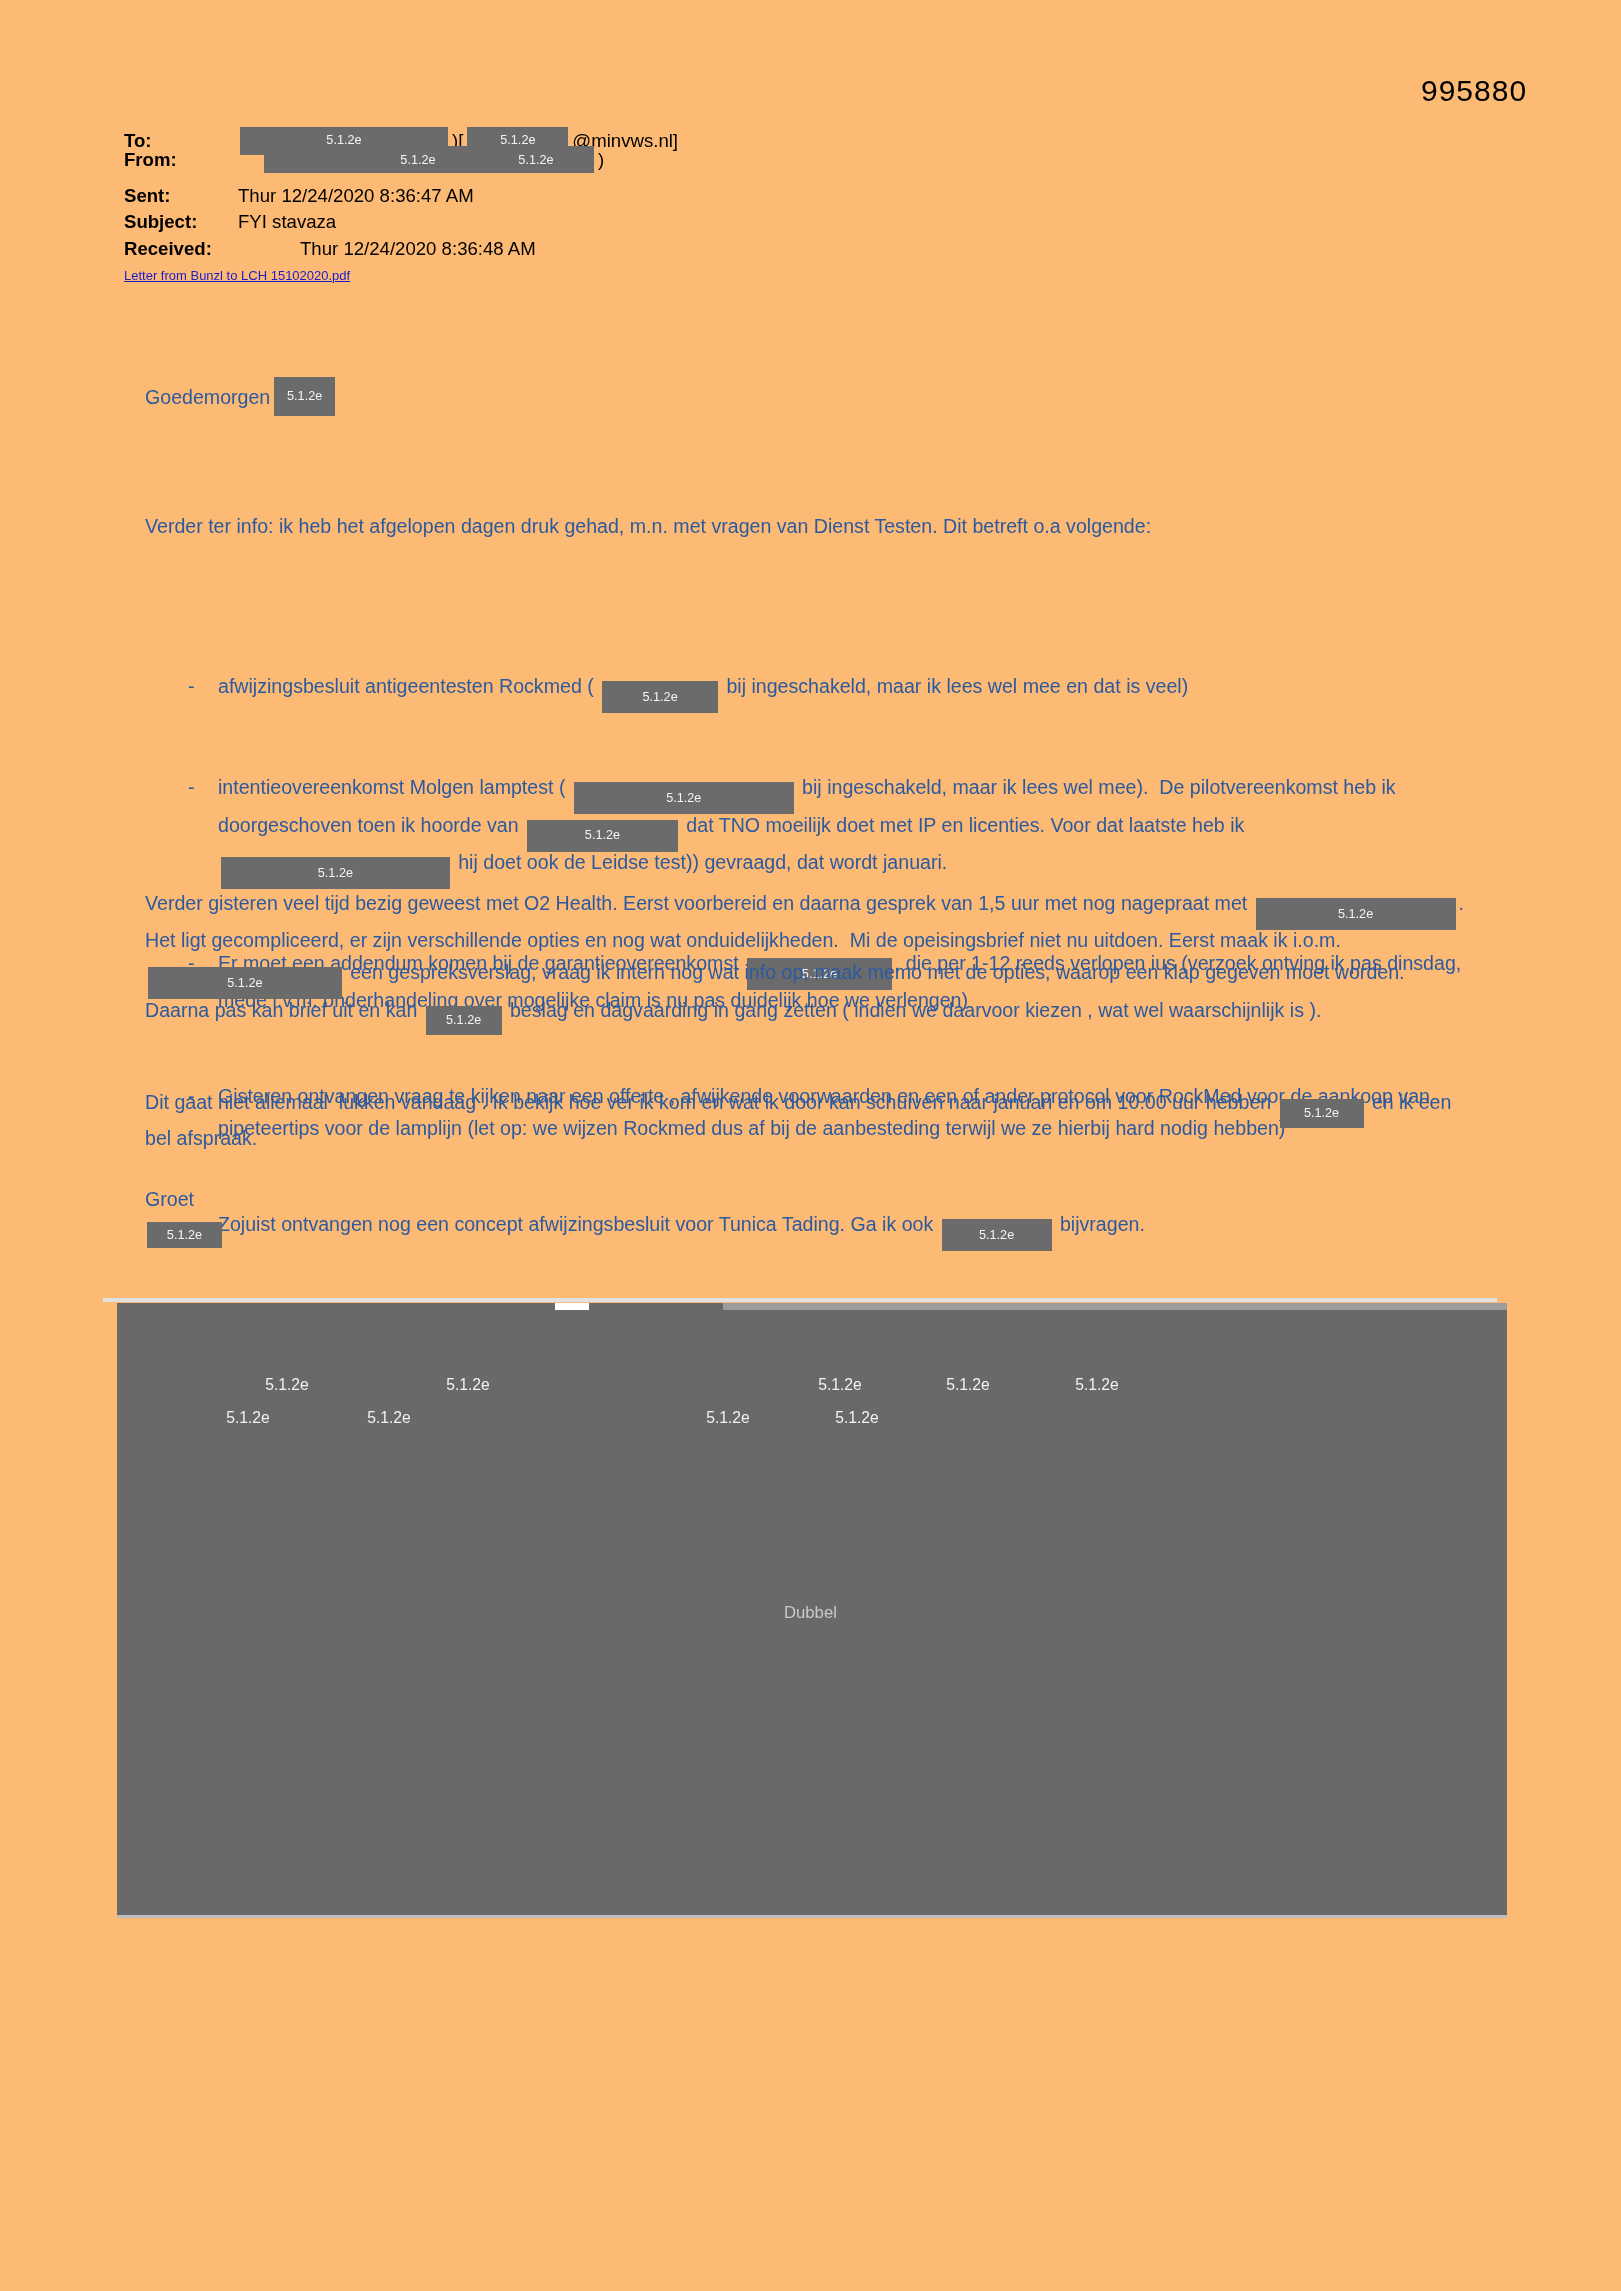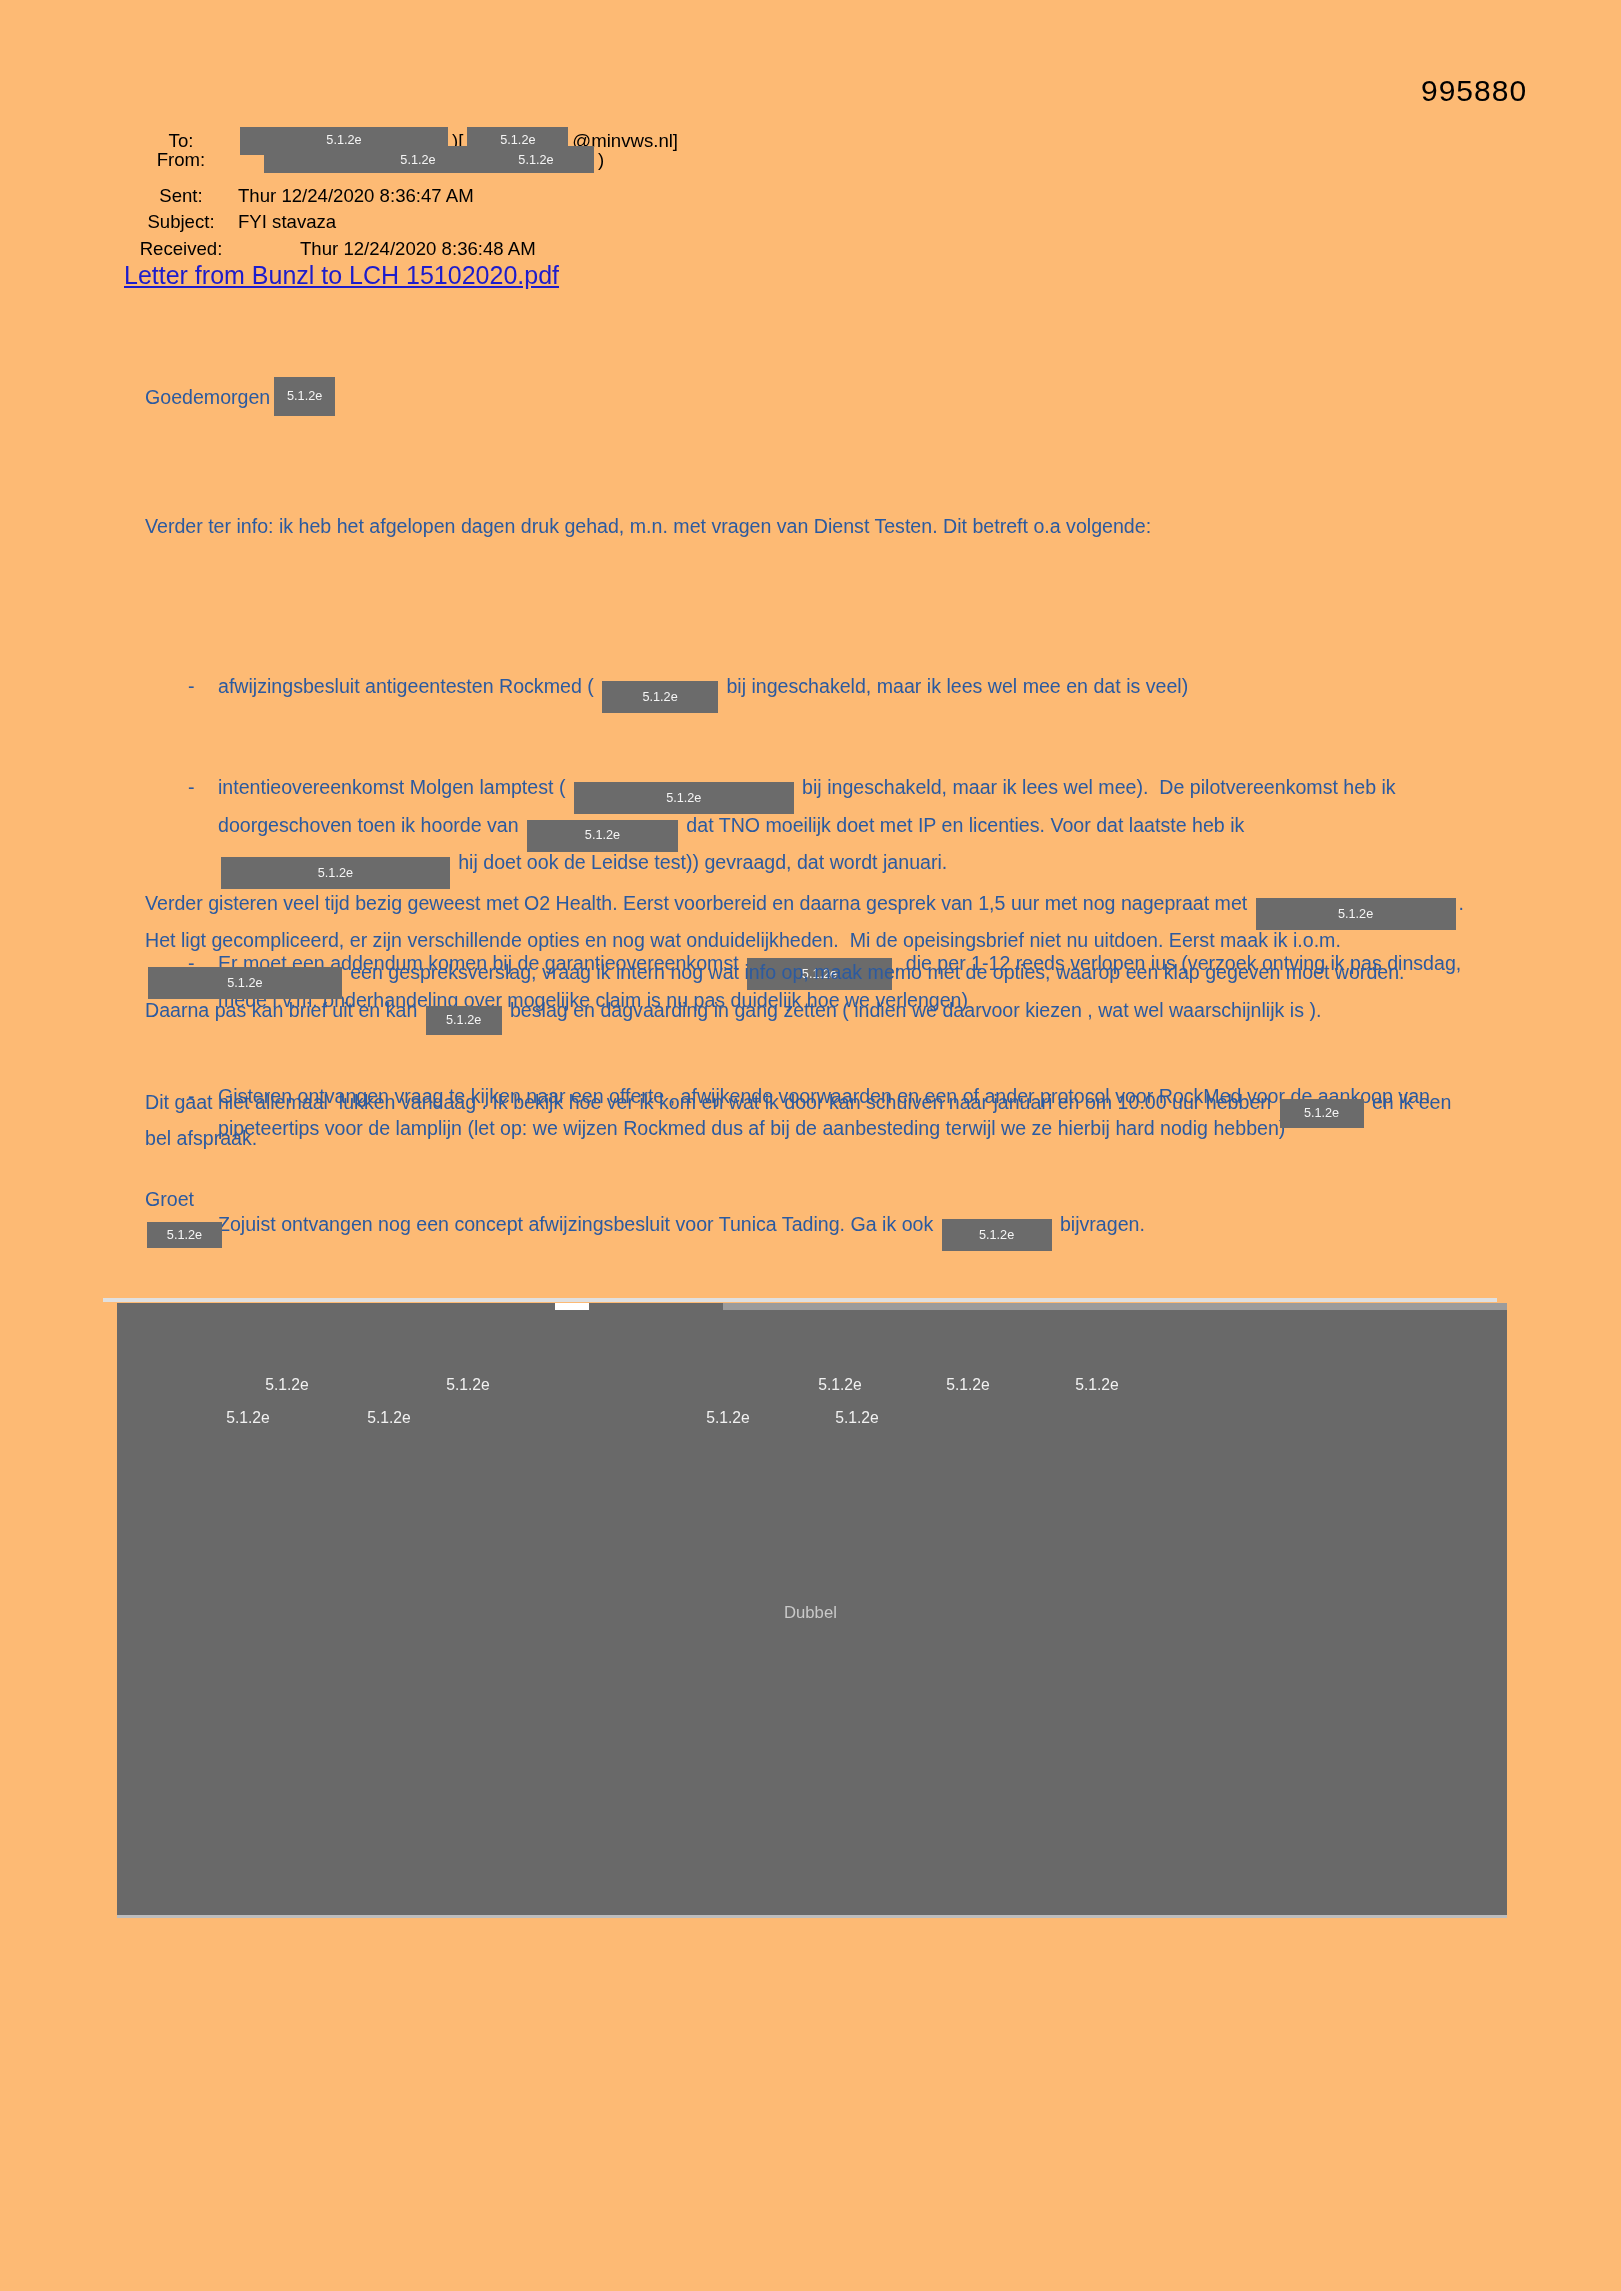--- a/index.html
+++ b/index.html
@@ -7,24 +7,24 @@
     position:relative; width:1621px; height:2292px; background:#fdba74;
     font-family:"Liberation Sans", sans-serif; color:#1a1a1a; overflow:hidden;
   }
 
   
   .docnum { position:absolute; left:1421px; top:74px; font-size:30px; color:#000; letter-spacing:1px; }
 
   
   .email-header { position:absolute; left:124px; top:125px; font-size:18.6px; }
   .hrow { position:absolute; left:0; display:flex; align-items:center; height:27.4px; white-space:nowrap; }
-  .hlabel { font-weight:normal; width:114px; flex:0 0 auto; color:#000;text-align:center; }
+  .hlabel { font-weight:bold; width:114px; flex:0 0 auto; color:#000; }
   .hval  { display:flex; align-items:center; color:#000; }
   .htext { margin:0 2px; }
-  .attach-link { color:#1c1ccc; text-decoration:underline; font-size:25px; }
+  .attach-link { color:#1c1ccc; text-decoration:underline; font-size:13px; }
 
   
   .redact {
     background:#6b6b6b; display:inline-flex; align-items:center; justify-content:center;
     vertical-align:-7.8px; margin:-5.9px 2.9px; position:relative;
   }
   .rlabel { font-style:normal; color:#f5f5f5; font-size:12.7px; line-height:1; }
   .rabs { position:absolute; top:50%; transform:translate(-50%,-50%); }
 
   .rw-to1  { width:208px; height:28px; vertical-align:middle; margin:0 2px; }

